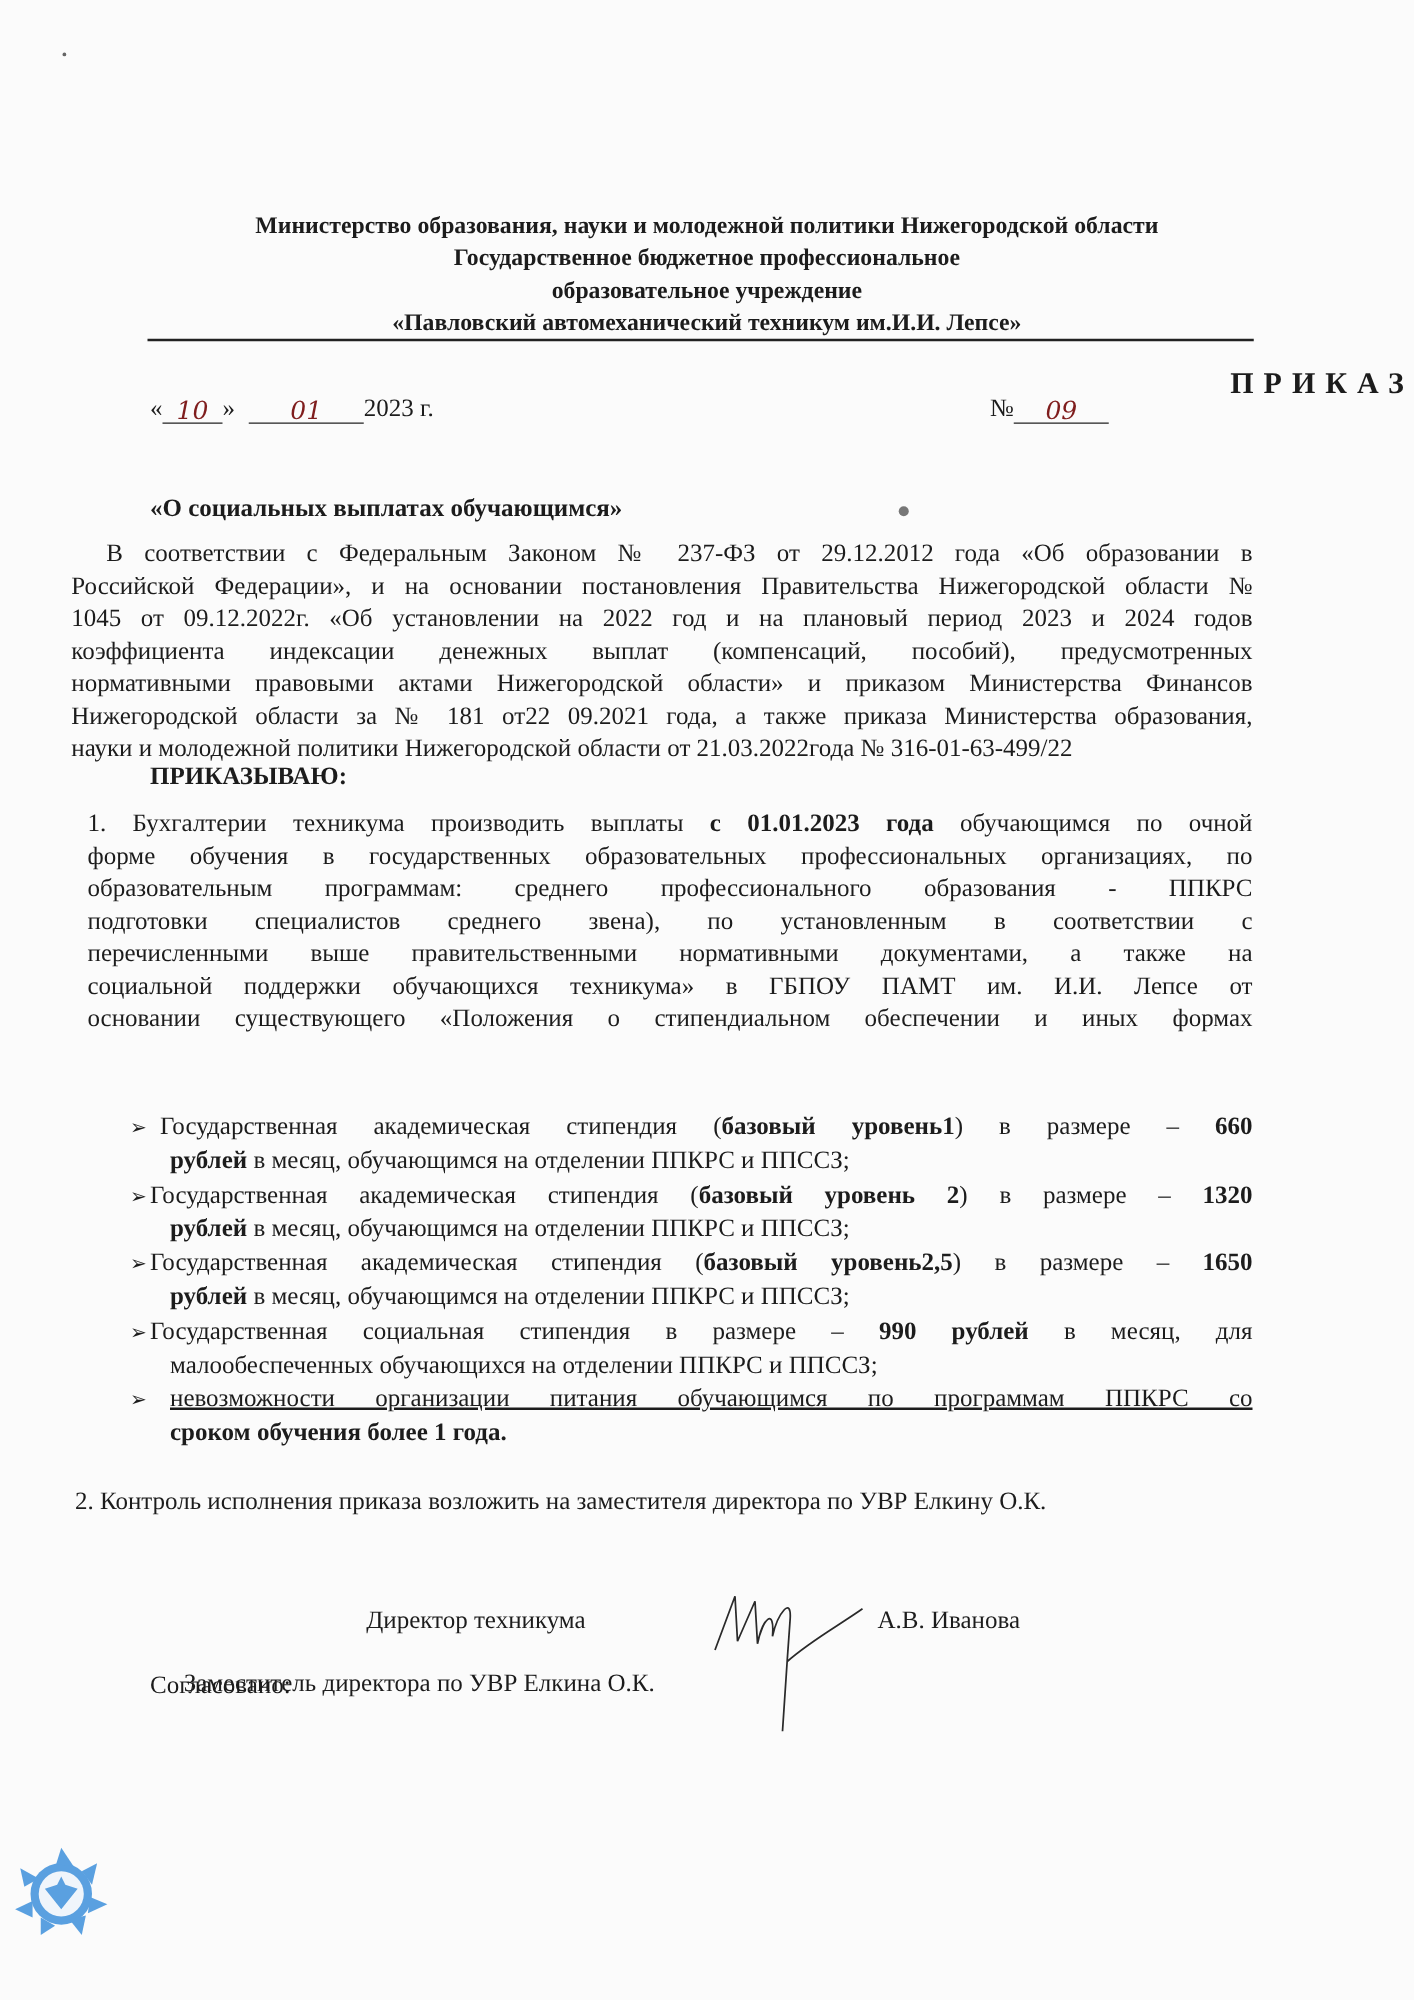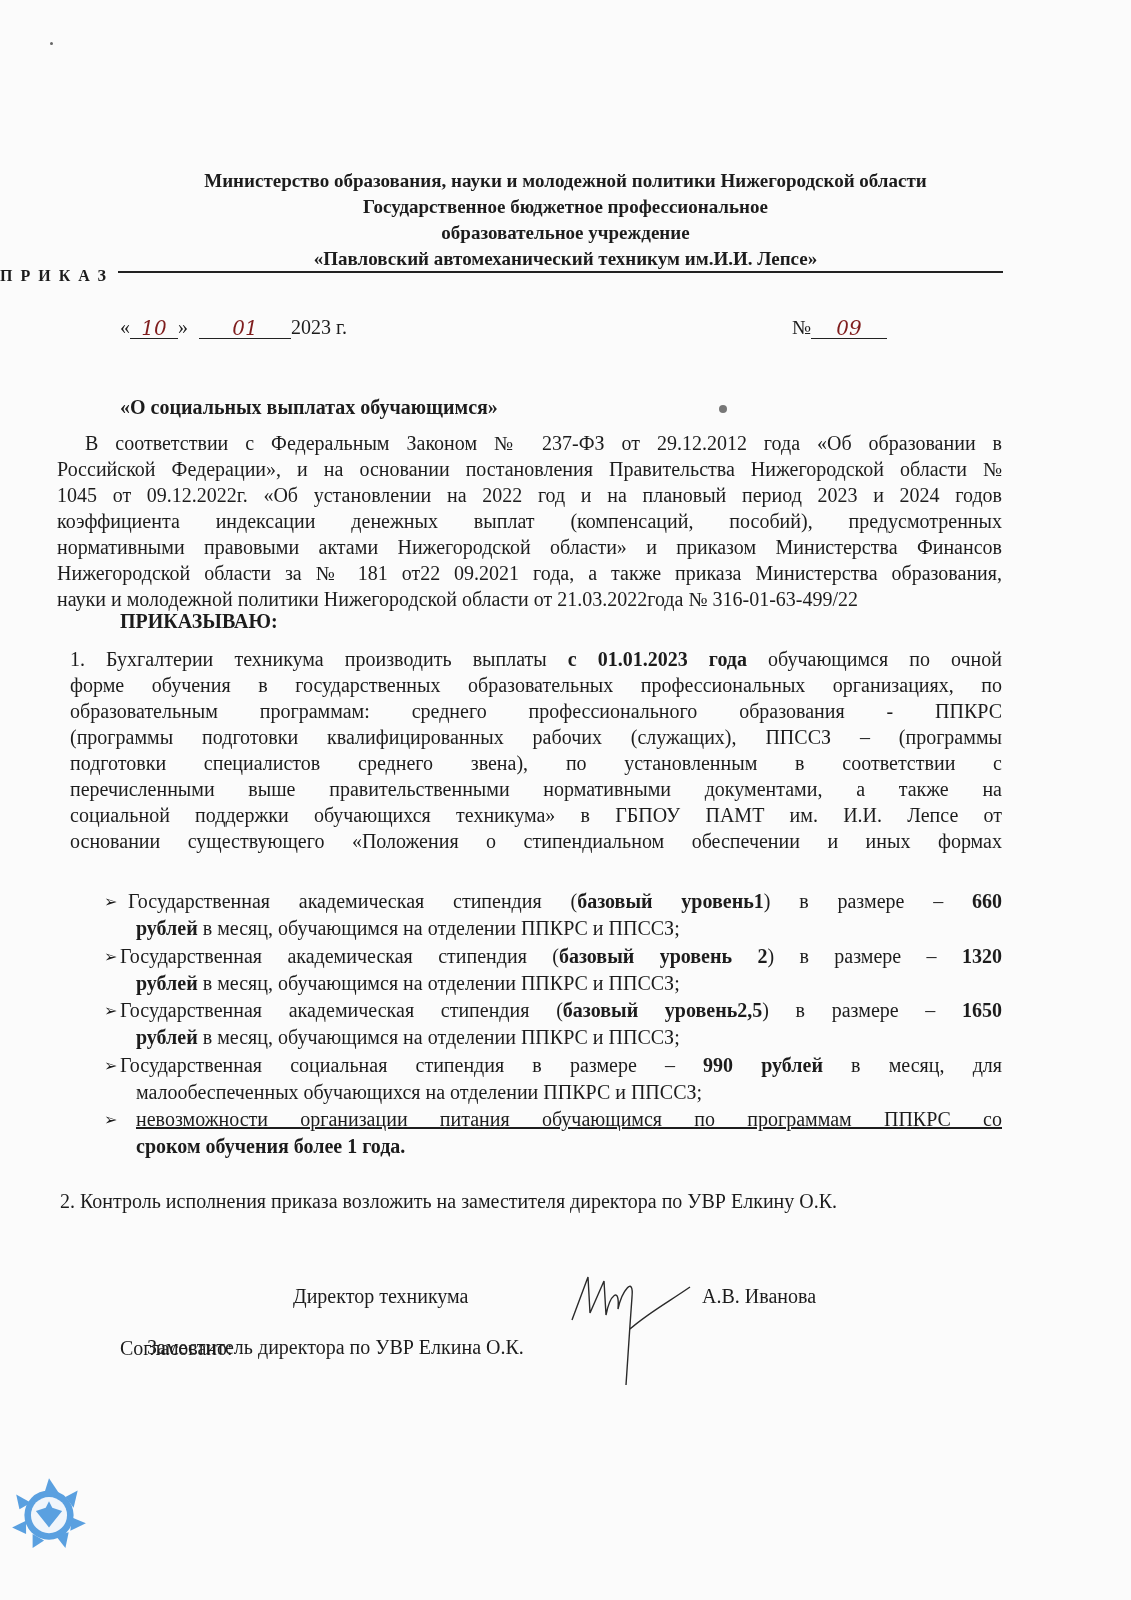--- a/index.html
+++ b/index.html
@@ -9,22 +9,22 @@
       font-family: "Liberation Serif", "DejaVu Serif", serif;
       color: #1c1c1c;
     }
     .abs { position: absolute; }
     .header-line {
       position: absolute; left: 0; width: 1131px; text-align: center;
       font-weight: bold; font-size: 19px; line-height: 26px;
     }
     .rule { position: absolute; left: 118px; width: 885px; height: 2px; background: #222; top: 271px; }
     .order-title {
-      position: absolute; left: 0; width: 1131px; text-align: left; top: 267px;
-      font-weight: bold; font-size: 16px; letter-spacing: 8px;
+      position: absolute; left: 0; width: 1131px; text-align: right; top: 294px;
+      font-weight: bold; font-size: 24px; letter-spacing: 8px;
     }
     .dateline { position: absolute; top: 316px; font-size: 20px; }
     .u { display: inline-block; border-bottom: 1px solid #222; text-align: center; height: 22px; vertical-align: bottom; }
     .hand { font-family: "DejaVu Serif", serif; font-style: italic; color: #7f1d1d; font-size: 20px; }
     .subject { position: absolute; left: 120px; top: 396px; font-weight: bold; font-size: 20px; }
     .para {
       position: absolute; font-size: 20px; line-height: 26px; text-align: justify;
     }
     .para b { font-weight: bold; }
     .line { display: block; text-align: justify; text-align-last: justify; white-space: nowrap; }
@@ -67,21 +67,20 @@
   <span class="line">нормативными правовыми актами Нижегородской области» и приказом Министерства Финансов</span>
   <span class="line">Нижегородской области за № 181 от22 09.2021 года, а также приказа Министерства образования,</span>
   <span class="line last">науки и молодежной политики Нижегородской области от 21.03.2022года № 316-01-63-499/22</span>
 </div>
 <div class="abs" style="left:120px;top:610px;font-size:20px;font-weight:bold;">ПРИКАЗЫВАЮ:</div>
 
 <div class="para" style="left:70px;top:646px;width:932px;">
   <span class="line"><span>1. Бухгалтерии техникума производить выплаты </span><b>с 01.01.2023 года</b><span> обучающимся по очной</span></span>
   <span class="line">форме обучения в государственных образовательных профессиональных организациях, по</span>
   <span class="line">образовательным программам: среднего профессионального образования - ППКРС</span>
-  <span class="line">(программы подготовки квалифицированных рабочих (служащих), ППССЗ – (программы</span>
   <span class="line">подготовки специалистов среднего звена), по установленным в соответствии с</span>
   <span class="line">перечисленными выше правительственными нормативными документами, а также на</span>
   <span class="line">социальной поддержки обучающихся техникума» в ГБПОУ ПАМТ им. И.И. Лепсе от</span>
   <span class="line">основании существующего «Положения о стипендиальном обеспечении и иных формах</span>
 </div>
 
 <div class="bullet" style="left:104px;top:888px;width:898px;">
   <span class="mark">➢</span>
   <span class="line" style="padding-left:24px;"><span>Государственная академическая стипендия (</span><b>базовый уровень1</b><span>) в размере – </span><b>660</b></span>
   <span class="line last" style="padding-left:32px;"><b>рублей</b><span> в месяц, обучающимся на отделении ППКРС и ППССЗ;</span></span>

